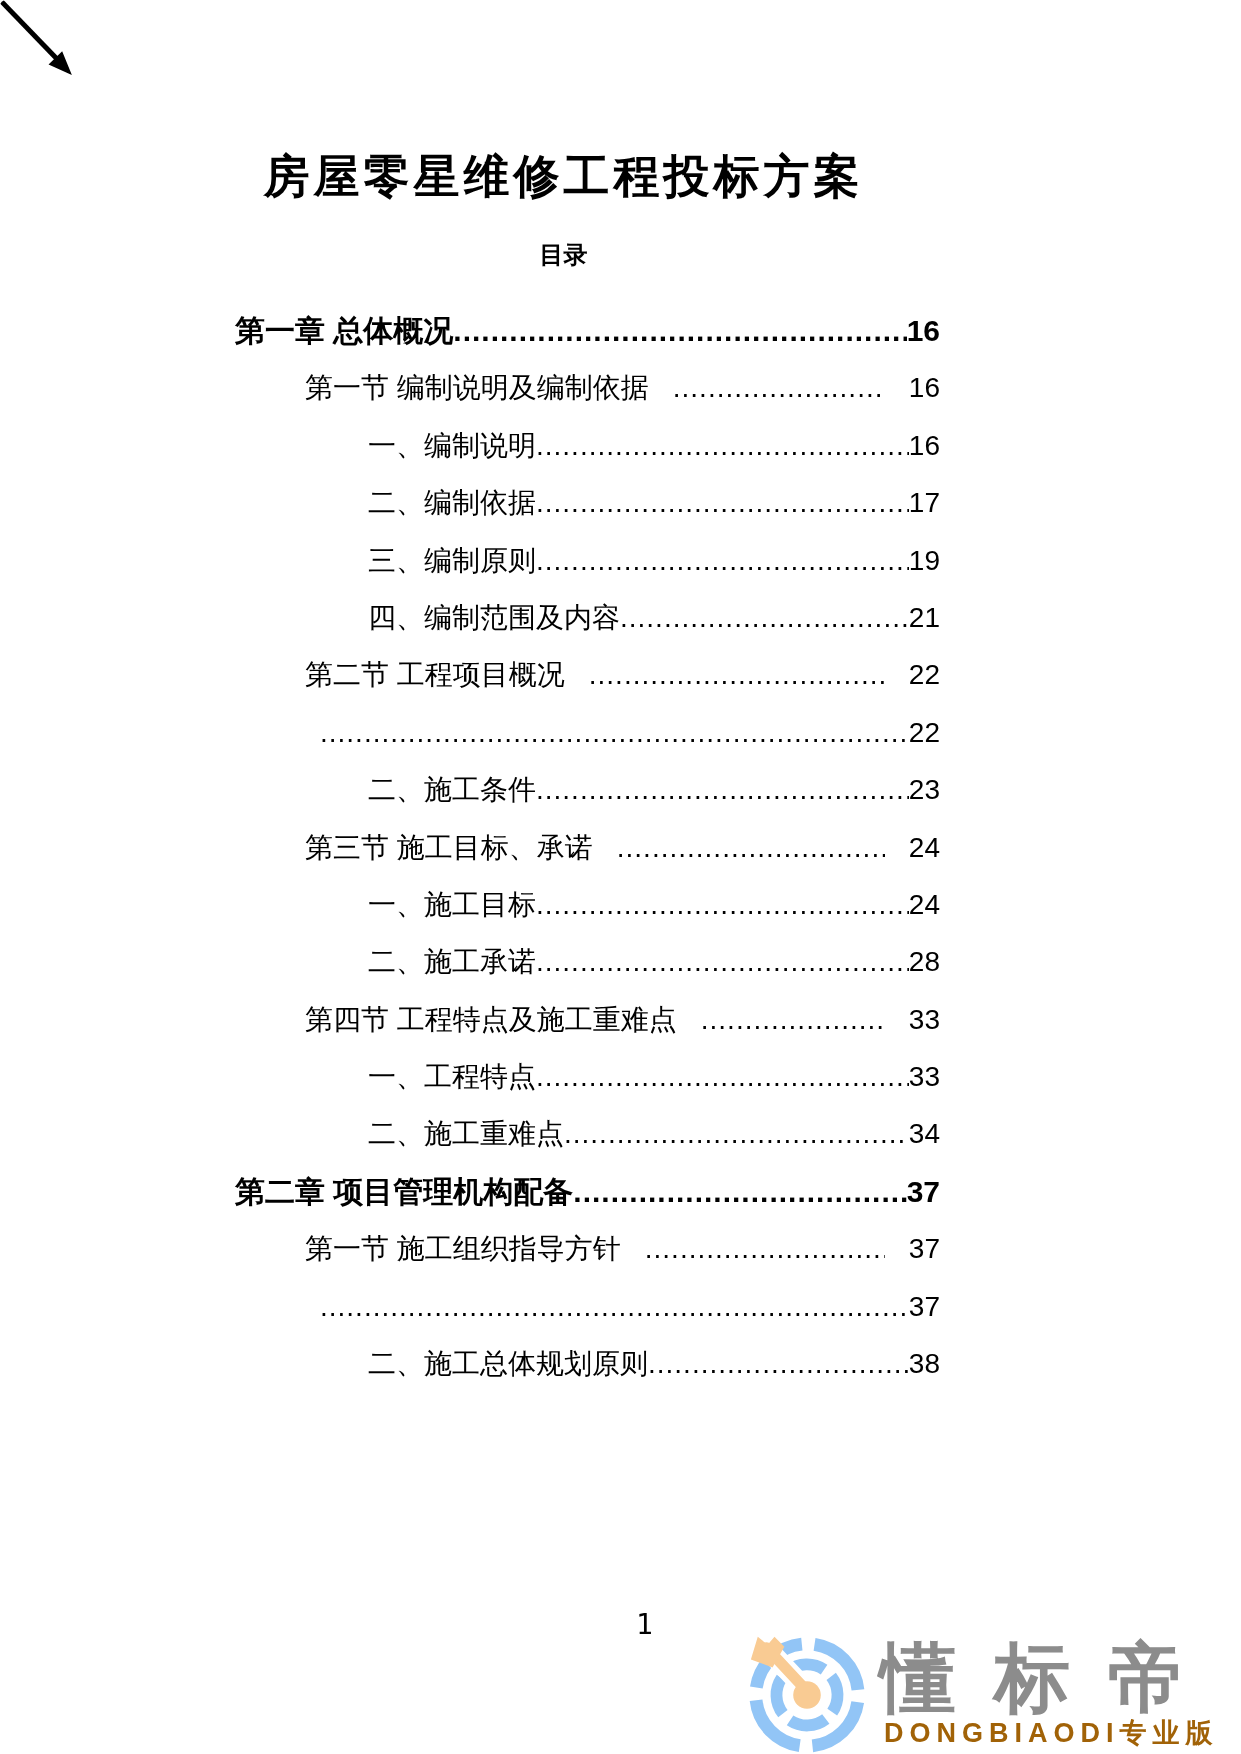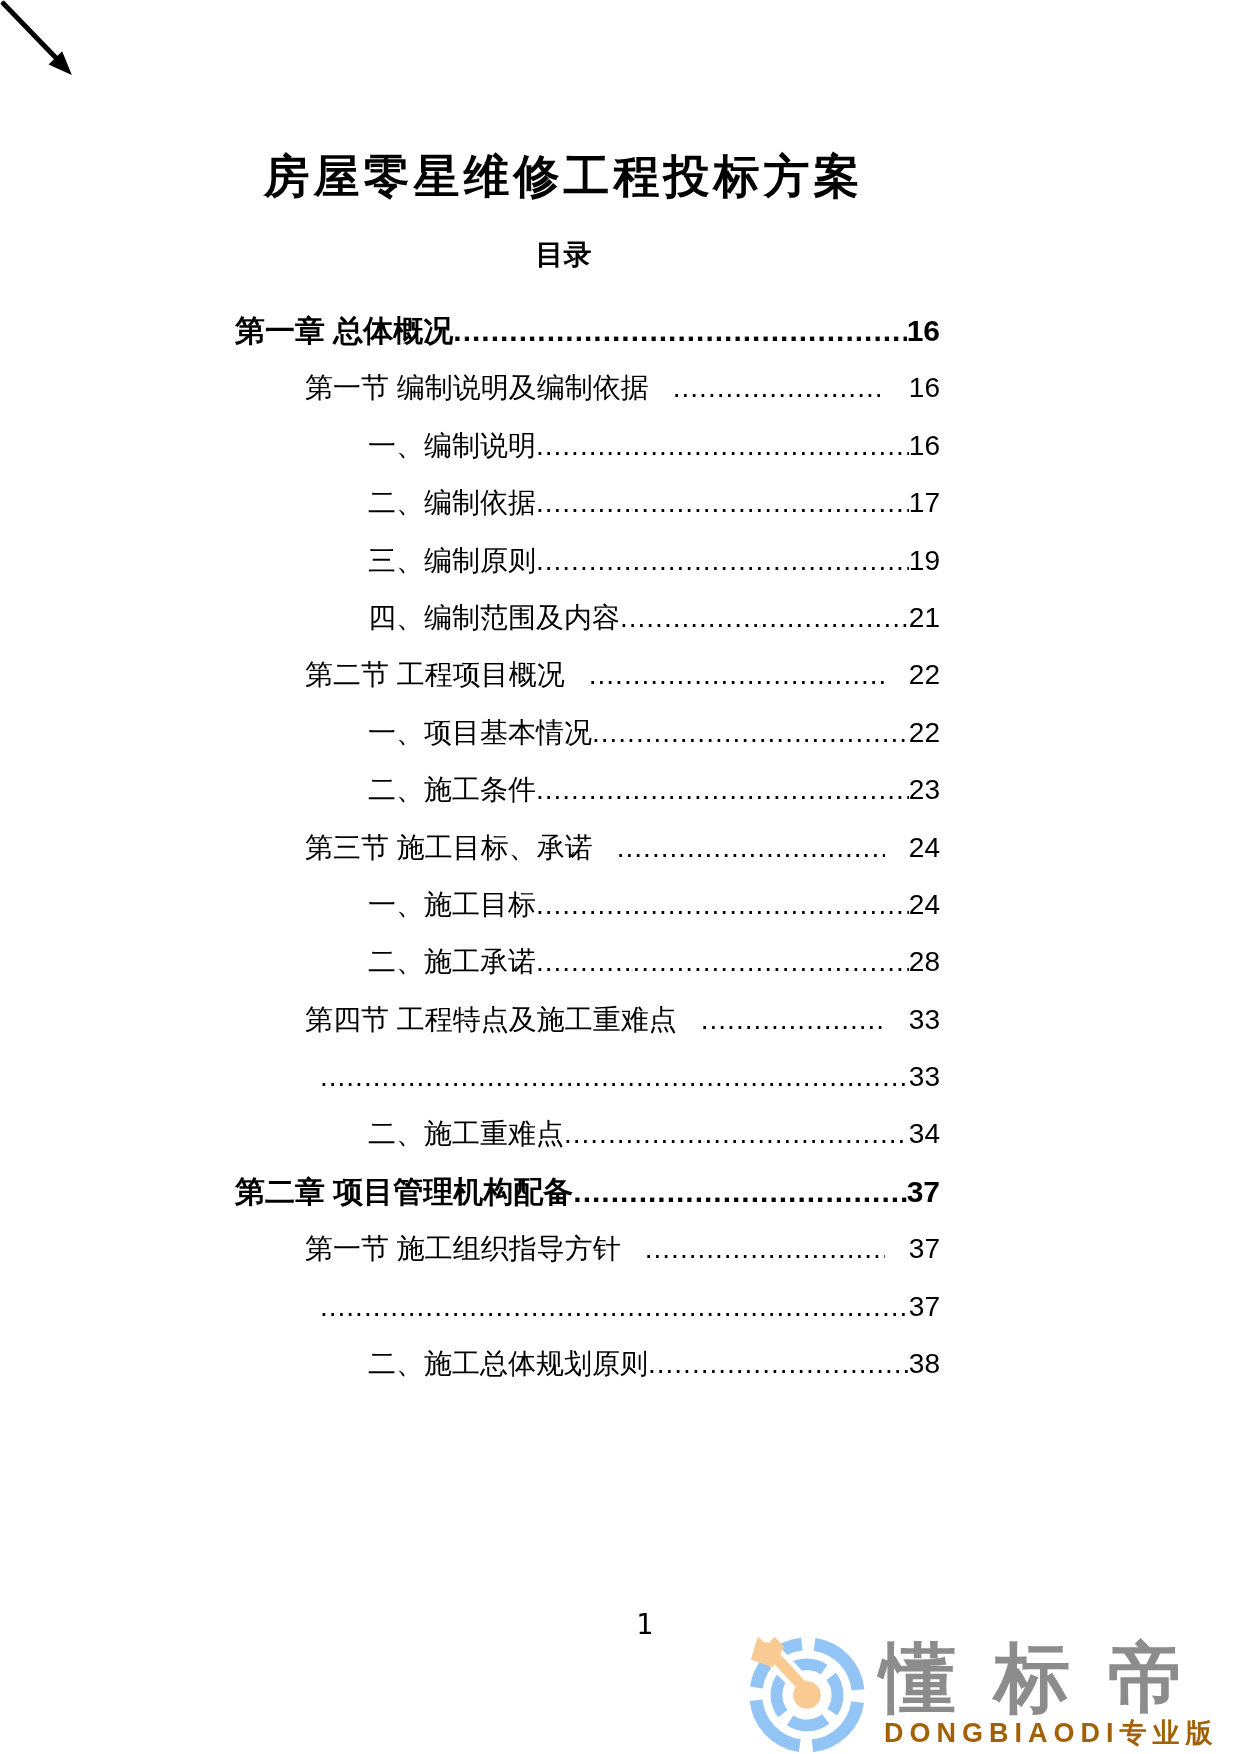--- a/index.html
+++ b/index.html
@@ -29,21 +29,21 @@
     margin-top: 148px;
     font-size: 46px;
     line-height: 56px;
     font-weight: 900;
     letter-spacing: 4px;
     text-align: center;
     white-space: nowrap;
   }
   .toc-heading {
     margin-top: 34px;
-    font-size: 28px;
+    font-size: 24px;
     line-height: 34px;
     font-weight: 900;
     text-align: center;
   }
   .toc-list { margin-top: 30px; }
   .toc-row {
     display: flex;
     align-items: baseline;
     height: 57.4px;
     line-height: 57.4px;
@@ -144,21 +144,20 @@
     <span class="toc-label">四、编制范围及内容</span>
     <span class="toc-leader">............................................................................................................................................................................................................................................................................................................</span>
     <span class="toc-page">21</span>
   </div>
         <div class="toc-row section">
     <span class="toc-label">第二节 工程项目概况</span>
     <span class="toc-leader">............................................................................................................................................................................................................................................................................................................</span>
     <span class="toc-page">22</span>
   </div>
         <div class="toc-row item">
-    <span class="toc-label">一、项目基本情况</span>
     <span class="toc-leader">............................................................................................................................................................................................................................................................................................................</span>
     <span class="toc-page">22</span>
   </div>
         <div class="toc-row item">
     <span class="toc-label">二、施工条件</span>
     <span class="toc-leader">............................................................................................................................................................................................................................................................................................................</span>
     <span class="toc-page">23</span>
   </div>
         <div class="toc-row section">
     <span class="toc-label">第三节 施工目标、承诺</span>
@@ -174,20 +173,21 @@
     <span class="toc-label">二、施工承诺</span>
     <span class="toc-leader">............................................................................................................................................................................................................................................................................................................</span>
     <span class="toc-page">28</span>
   </div>
         <div class="toc-row section">
     <span class="toc-label">第四节 工程特点及施工重难点</span>
     <span class="toc-leader">............................................................................................................................................................................................................................................................................................................</span>
     <span class="toc-page">33</span>
   </div>
         <div class="toc-row item">
+    <span class="toc-label">一、工程特点</span>
     <span class="toc-leader">............................................................................................................................................................................................................................................................................................................</span>
     <span class="toc-page">33</span>
   </div>
         <div class="toc-row item">
     <span class="toc-label">二、施工重难点</span>
     <span class="toc-leader">............................................................................................................................................................................................................................................................................................................</span>
     <span class="toc-page">34</span>
   </div>
         <div class="toc-row chapter">
     <span class="toc-label">第二章 项目管理机构配备</span>

